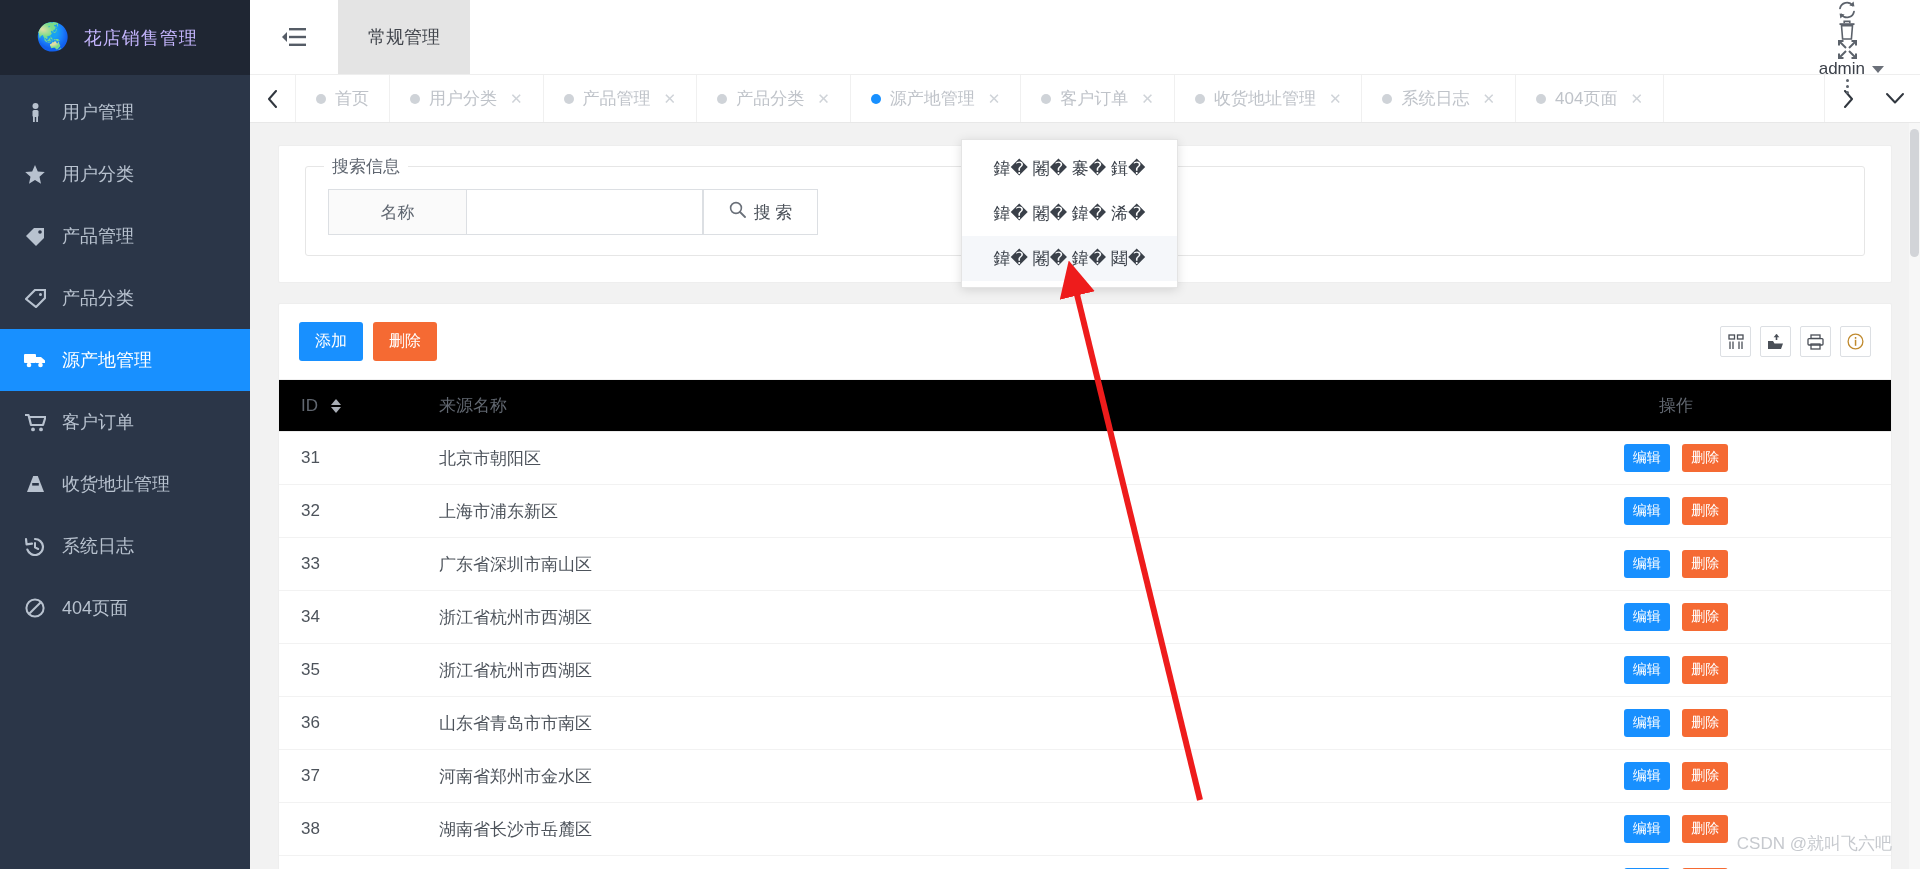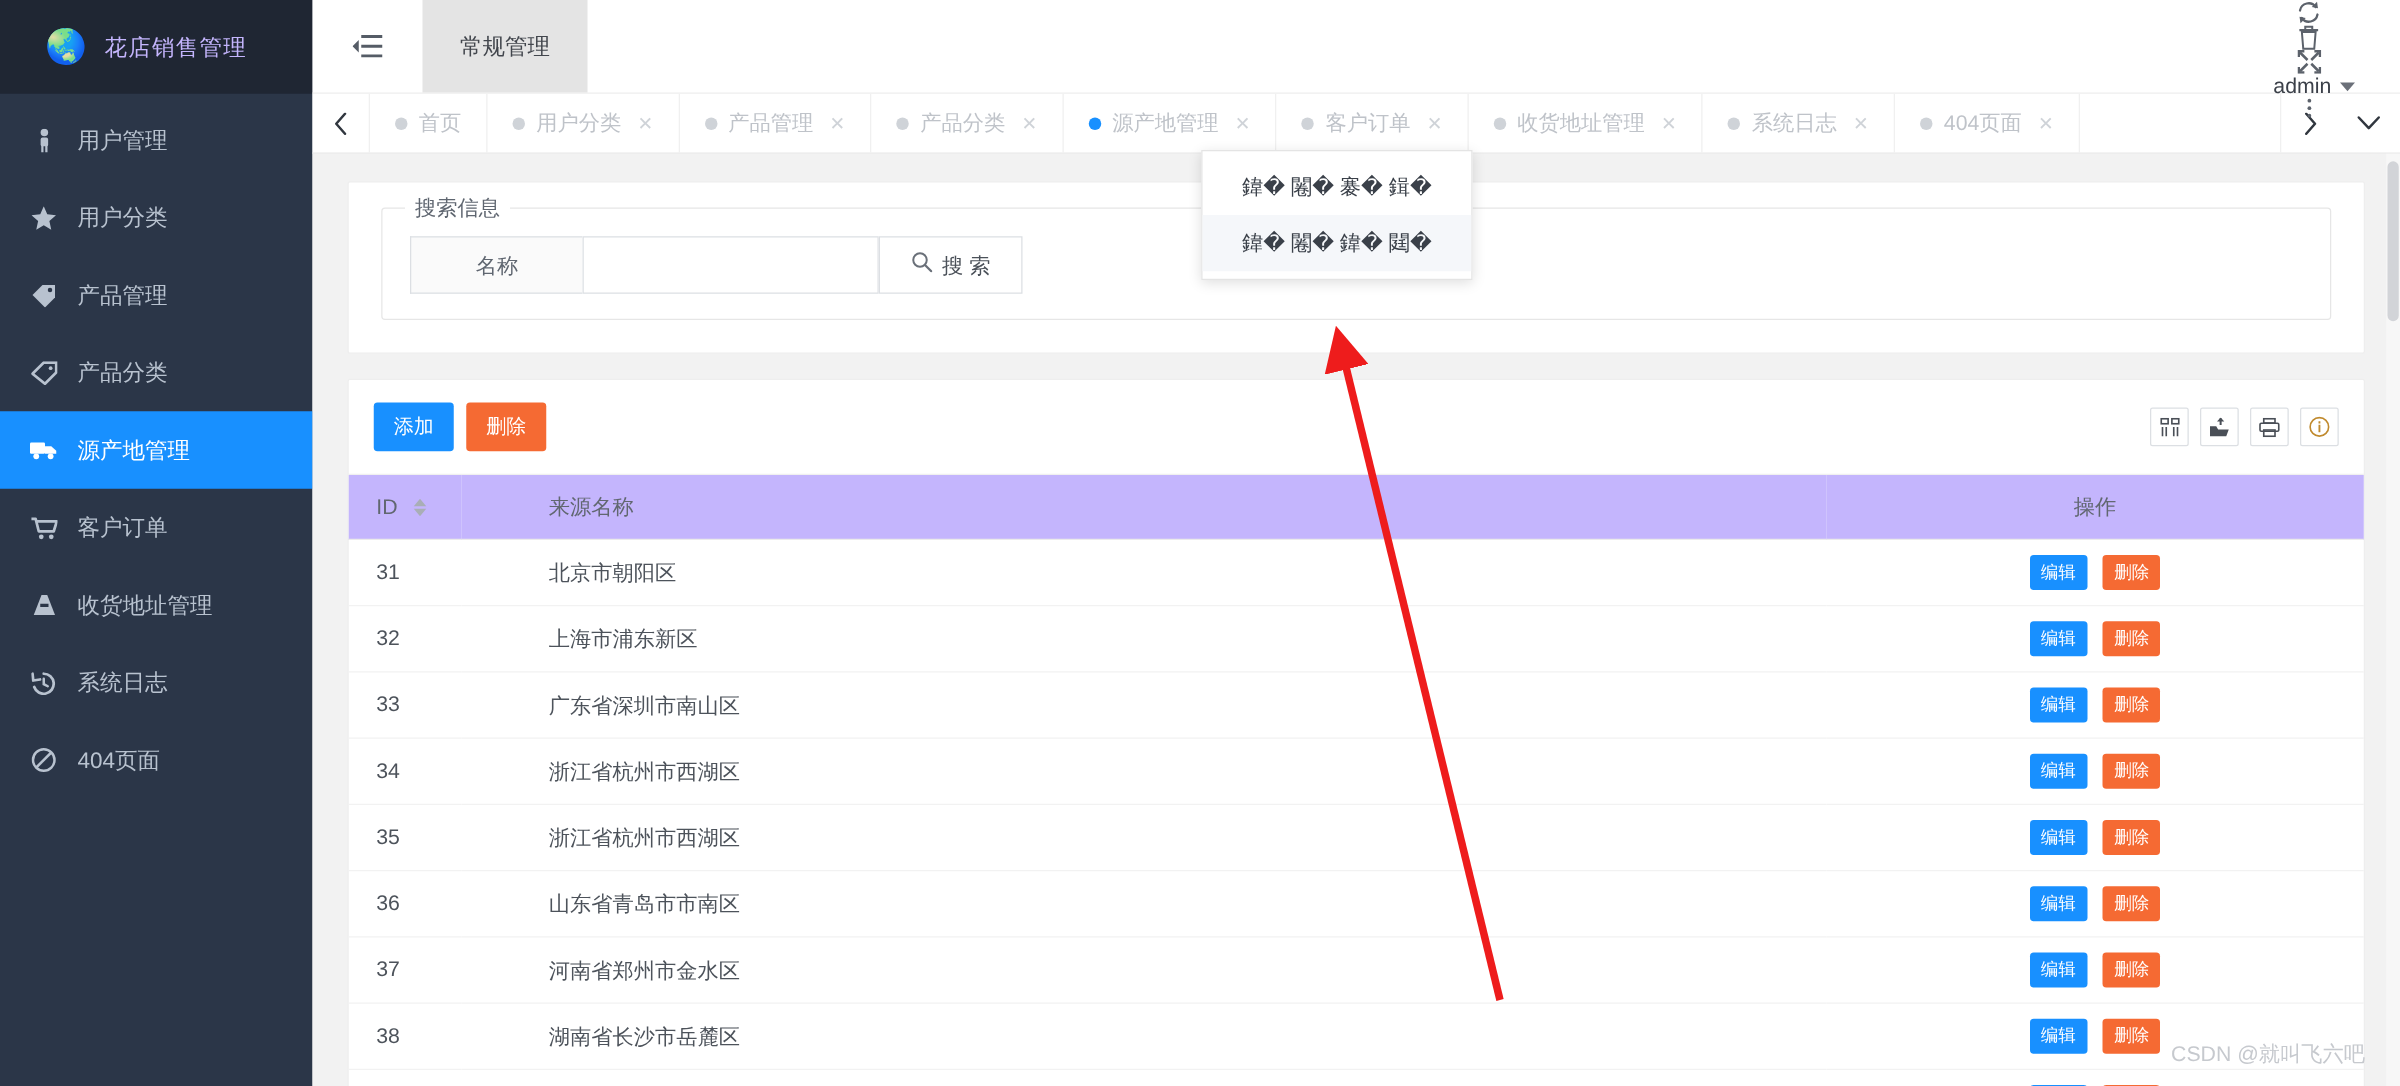--- a/index.html
+++ b/index.html
@@ -132,21 +132,21 @@
   .toolbar-spacer { flex: 1; }
   .icon-btn {
     width: 31px; height: 31px; border: 1px solid #dcdfe3; background: #ffffff;
     display: inline-flex; align-items: center; justify-content: center; margin-left: 9px;
     cursor: pointer; color: #4a4f57; border-radius: 2px;
   }
 
   table.grid { width: 100%; border-collapse: collapse; table-layout: fixed; }
   table.grid th {
     font-weight: normal; font-size: 17px; color: #616770; text-align: left;
-    padding: 14px 0 14px 0; border-bottom: 1px solid #ebebeb; background: #c4b5fd;
+    padding: 14px 0 14px 0; border-bottom: 1px solid #ebebeb; background: #000000;
   }
   table.grid td {
     font-size: 17px; color: #4d535b; padding: 12px 0; border-bottom: 1px solid #f2f2f2;
   }
   .col-id { width: 90px; padding-left: 22px !important; }
   .col-name { width: auto; padding-left: 70px !important; }
   .col-op { width: 430px; text-align: center !important; }
   th.col-op { text-align: center !important; }
   .sort-arrows { display: inline-flex; flex-direction: column; gap: 2px; margin-left: 8px; vertical-align: middle; }
   .sort-arrows i { display: block; width: 0; height: 0; border-left: 5px solid transparent; border-right: 5px solid transparent; }
@@ -154,21 +154,21 @@
   .sort-arrows i.dn { border-top: 6px solid #a9aeb6; }
   .mini-btn {
     display: inline-block; border: none; border-radius: 3px; color: #fff; font-size: 14px;
     padding: 5px 9px; margin: 0 4px; cursor: pointer; font-family: inherit;
   }
   .mini-edit { background: #1890ff; }
   .mini-del { background: #f56a33; }
 
   
   .dropdown {
-    position: absolute; left: 961px; top: 120px; width: 217px;
+    position: absolute; left: 961px; top: 139px; width: 217px;
     background: #ffffff; border: 1px solid #e4e4e4;
     box-shadow: 0 2px 10px rgba(0,0,0,0.13); padding: 6px 0; z-index: 60;
   }
   .dropdown-item {
     padding: 11px 10px; font-size: 17px; color: #3a4049; text-align: center; cursor: pointer;
     white-space: nowrap;
   }
   .dropdown-item.highlight { background: #f5f7fa; }
 
   
@@ -596,20 +596,21 @@
     </div>
 
     <div class="vscroll">
       <div class="vscroll-thumb"></div>
     </div>
 
   </section>
 
   <div class="dropdown">
     <div class="dropdown-item">鍏� 闂� 褰� 鍓�</div>
+    <div class="dropdown-item">鍏� 闂� 鍏� 浠�</div>
     <div class="dropdown-item highlight">鍏� 闂� 鍏� 閮�</div>
   </div>
 
   <svg class="arrow-layer" viewBox="0 0 1920 869">
     <defs>
       <marker id="arrowhead" markerWidth="6" markerHeight="6" refX="3" refY="3" orient="auto">
         <polygon points="0,0 6,3 0,6" fill="#ee1c1c"></polygon>
       </marker>
     </defs>
     <line x1="1200" y1="800" x2="1073" y2="278" stroke="#ee1c1c" stroke-width="6" marker-end="url(#arrowhead)"></line>

